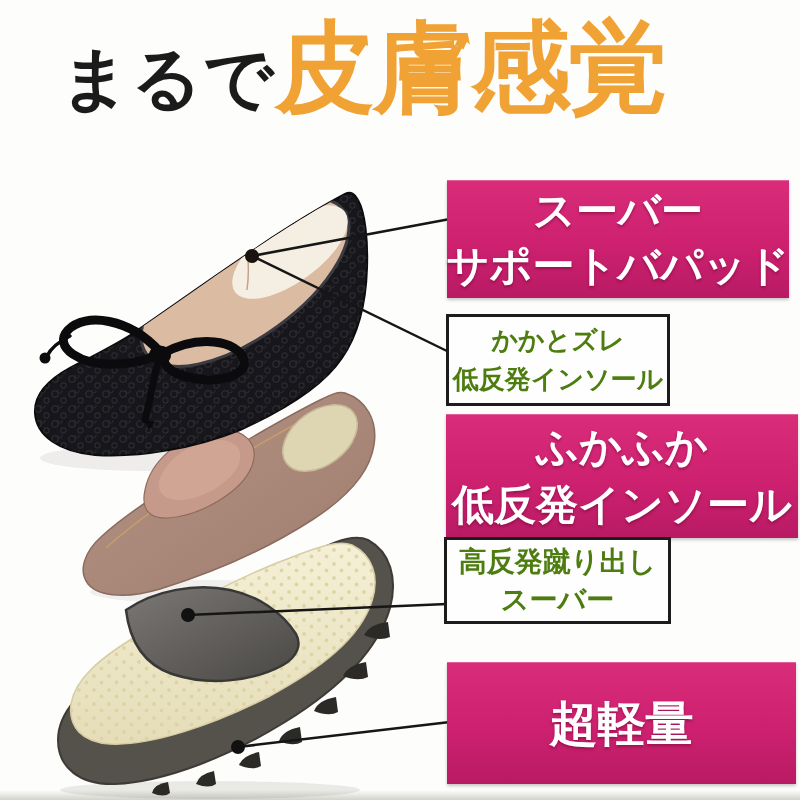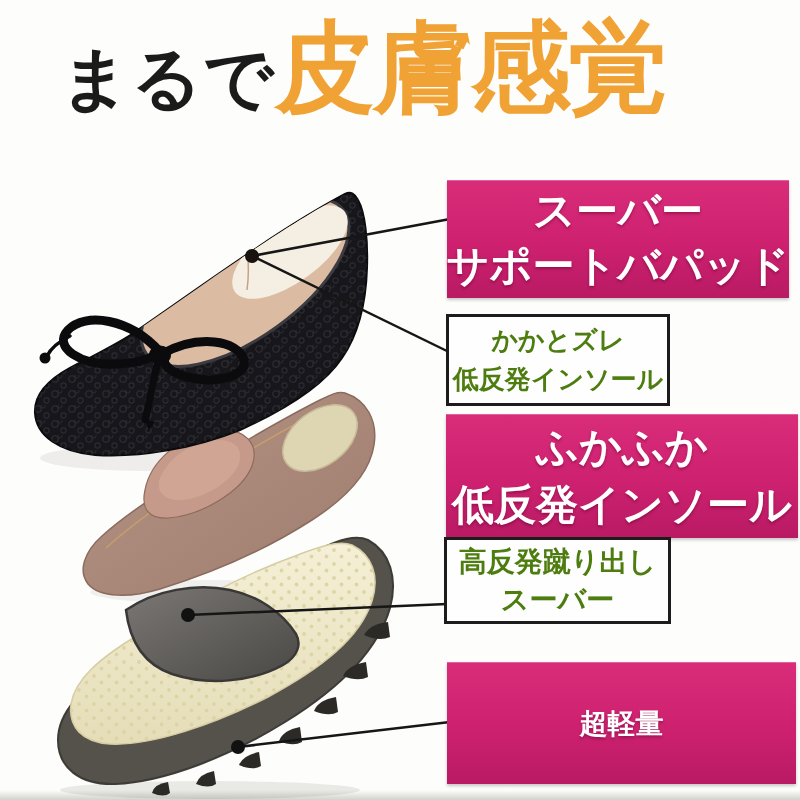--- a/index.html
+++ b/index.html
@@ -34,21 +34,21 @@
     box-shadow:0 2px 3px rgba(0,0,0,.22), inset 0 1px 0 rgba(255,255,255,.25);
     text-shadow:0 2px 3px rgba(96,0,44,.45);
   }
   .tag.outline {
     background:#FEFEFE; border:3px solid #1C1C1C; color:#4d7c0f;
   }
   #tag-fabric  { left:447px; top:180px; width:342px; height:118px; font-size:42px; line-height:55px; }
   #tag-heelpad { left:446px; top:314px; width:218px; height:86px;  font-size:26px; line-height:39px; }
   #tag-insole  { left:446px; top:414px; width:352px; height:124px; font-size:42px; line-height:58px; }
   #tag-plate   { left:444px; top:537px; width:221px; height:81px;  font-size:28px; line-height:38px; }
-  #tag-outsole { left:447px; top:662px; width:349px; height:122px; font-size:28px; line-height:57px; }
+  #tag-outsole { left:447px; top:662px; width:349px; height:122px; font-size:48px; line-height:57px; }
   
   .floor {
     position:absolute; left:0; right:0; bottom:0; height:10px; z-index:0;
     background:linear-gradient(180deg, rgba(210,210,205,0) 0%, #DFDFDA 70%, #D3D3CE 100%);
   }
 </style>
 </head>
 <body>
 
 <div id="canvas">

